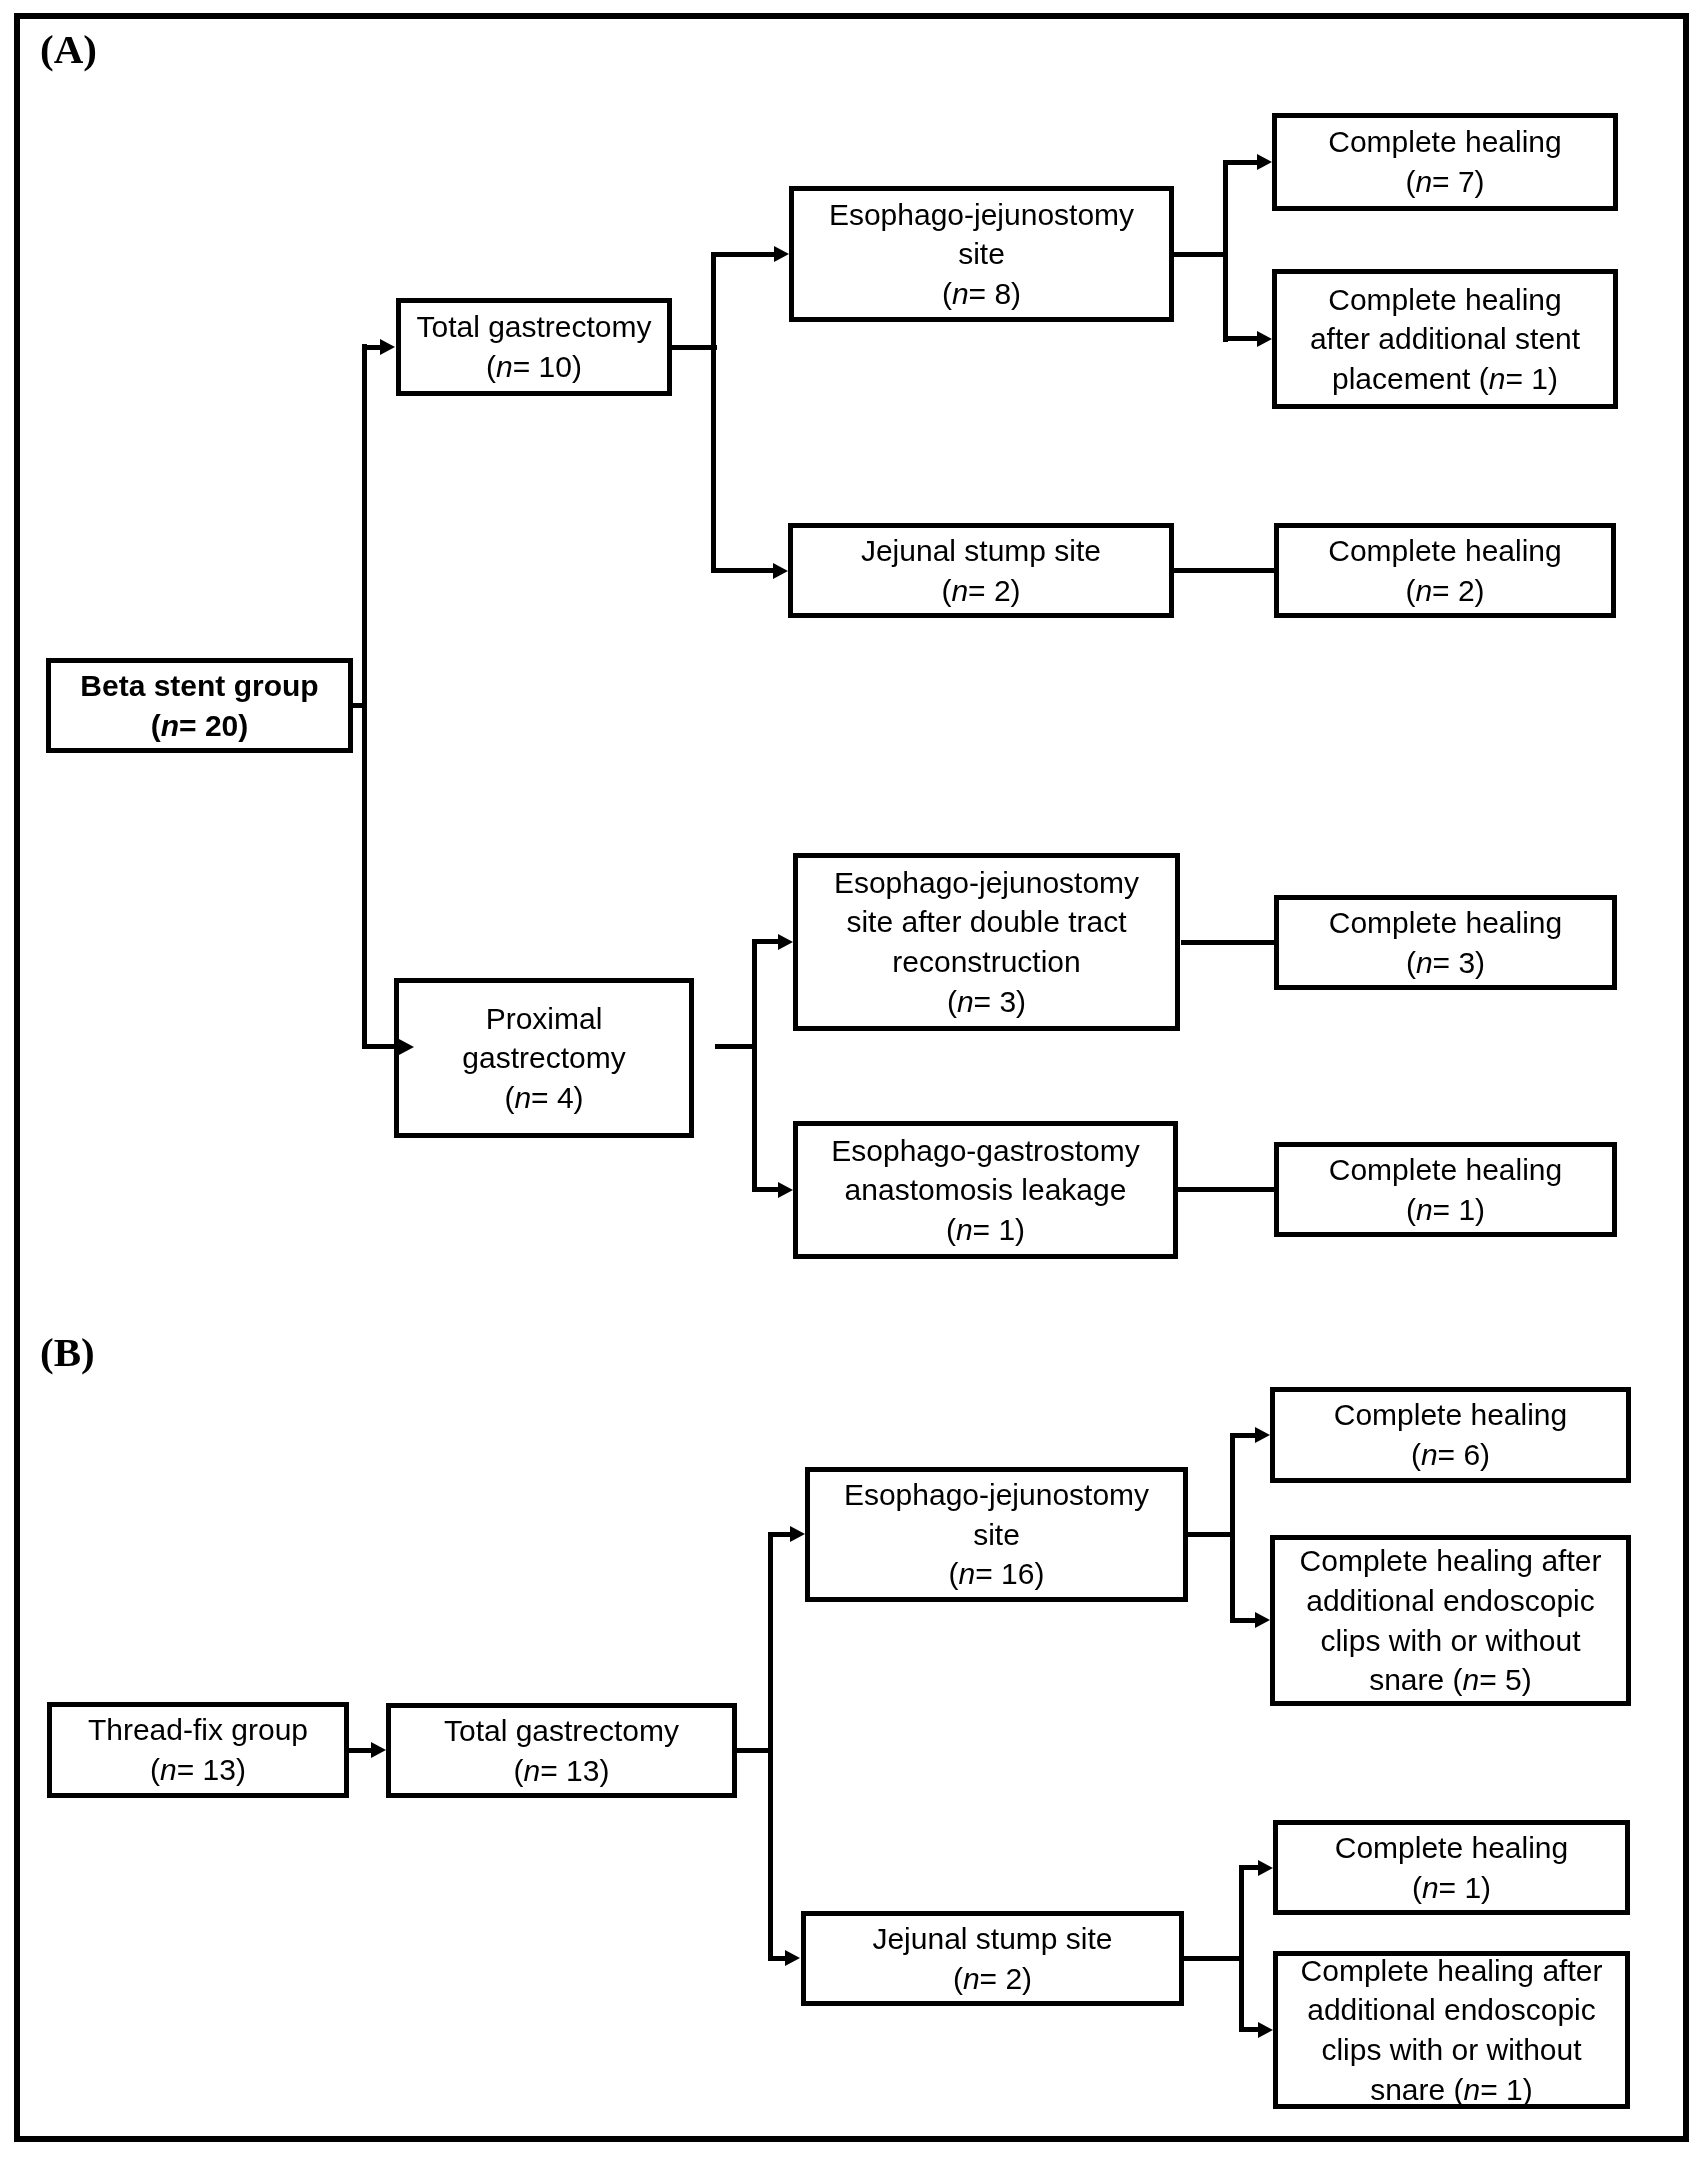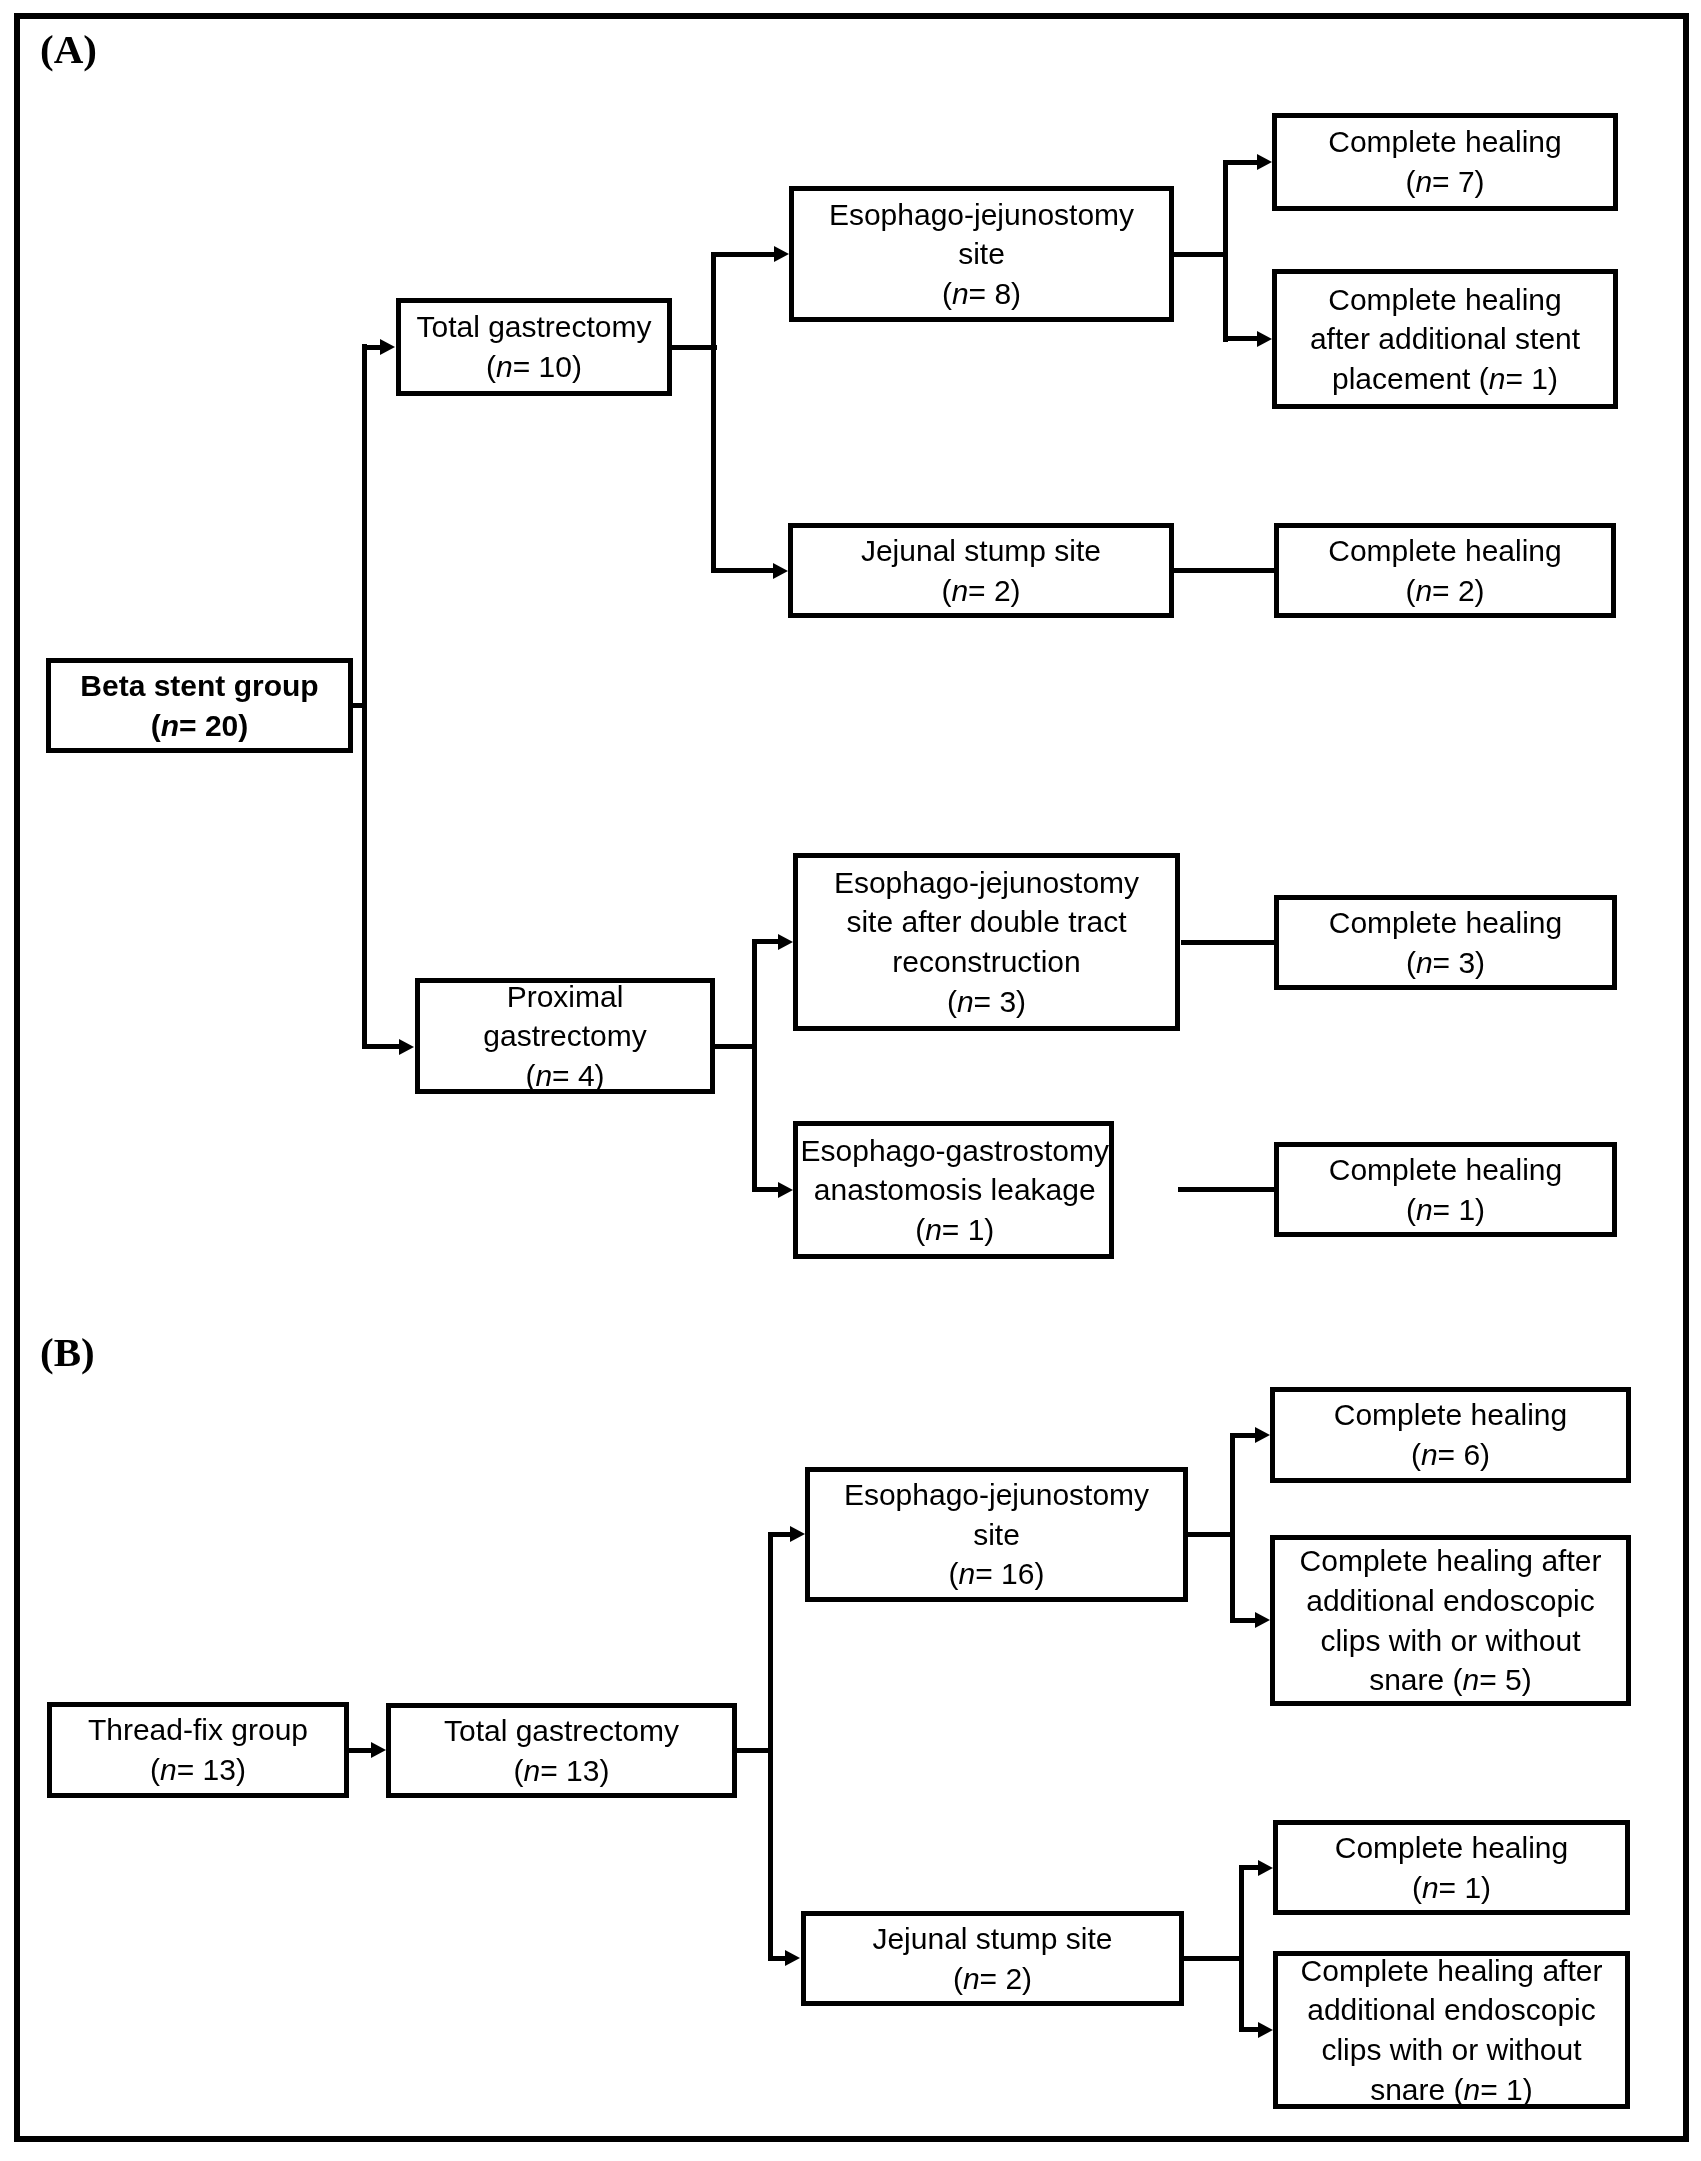--- a/index.html
+++ b/index.html
@@ -71,36 +71,36 @@
 placement </span><span>(</span><span class="ni">n</span><span>= 1)</span></p>
   </div>
   <div class="node" style="left:788px;top:523px;width:386px;height:95px;">
     <p><span>Jejunal stump site
 </span><span>(</span><span class="ni">n</span><span>= 2)</span></p>
   </div>
   <div class="node" style="left:1274px;top:523px;width:342px;height:95px;">
     <p><span>Complete healing
 </span><span>(</span><span class="ni">n</span><span>= 2)</span></p>
   </div>
-  <div class="node" style="left:415px;top:978px;width:300px;height:116px;">
+  <div class="node" style="left:394px;top:978px;width:300px;height:160px;">
     <p><span>Proximal
 gastrectomy
 </span><span>(</span><span class="ni">n</span><span>= 4)</span></p>
   </div>
   <div class="node" style="left:793px;top:853px;width:387px;height:178px;">
     <p><span>Esophago-jejunostomy
 site after double tract
 reconstruction
 </span><span>(</span><span class="ni">n</span><span>= 3)</span></p>
   </div>
   <div class="node" style="left:1274px;top:895px;width:343px;height:95px;">
     <p><span>Complete healing
 </span><span>(</span><span class="ni">n</span><span>= 3)</span></p>
   </div>
-  <div class="node" style="left:793px;top:1121px;width:321px;height:138px;justify-content:flex-end;">
+  <div class="node" style="left:793px;top:1121px;width:385px;height:138px;">
     <p><span>Esophago-gastrostomy
 anastomosis leakage
 </span><span>(</span><span class="ni">n</span><span>= 1)</span></p>
   </div>
   <div class="node" style="left:1274px;top:1142px;width:343px;height:95px;">
     <p><span>Complete healing
 </span><span>(</span><span class="ni">n</span><span>= 1)</span></p>
   </div>
 
   <div class="node" style="left:47px;top:1702px;width:302px;height:96px;">

